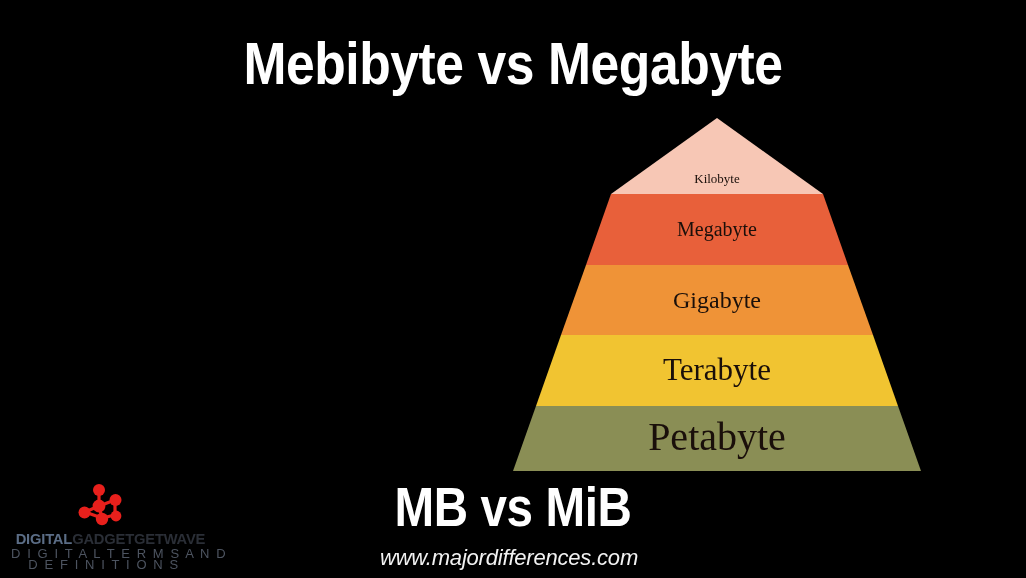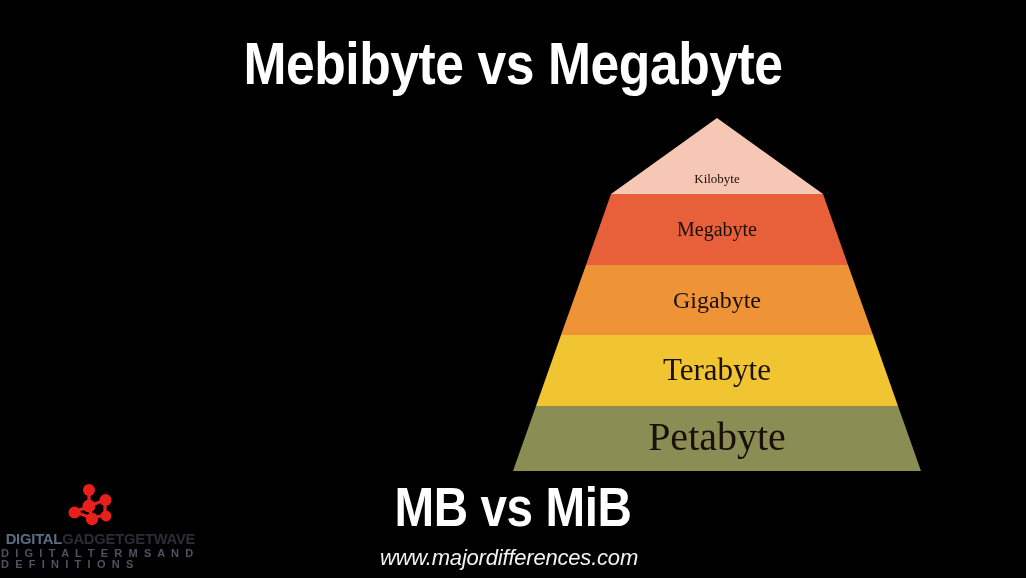--- a/index.html
+++ b/index.html
@@ -80,21 +80,21 @@
     font-size: 22px;
     font-style: italic;
     font-weight: 400;
     letter-spacing: -0.2px;
     white-space: nowrap;
   }
 
   
   #watermark {
     position: absolute;
-    left: 1px;
+    left: 11px;
     top: 482px;
     width: 186px;
     height: 90px;
   }
   #wm-icon {
     position: absolute;
     left: 56px;
     top: 0px;
     width: 64px;
     height: 46px;
@@ -113,24 +113,25 @@
     transform: scaleX(0.95);
     transform-origin: 50% 50%;
   }
   .wm-strong { color: #5b6d86; }
   .wm-dim { color: #2a2e36; }
   #wm-tagline {
     position: absolute;
     left: 0px;
     top: 66px;
     width: 186px;
+    text-align: center;
     color: #4d5460;
     font-family: "Liberation Sans", sans-serif;
-    font-size: 11px;
-    font-weight: 700;
+    font-size: 13px;
+    font-weight: 400;
     letter-spacing: 1.6px;
     line-height: 11px;
     white-space: nowrap;
   }
 </style>
 </head>
 <body>
 
 <div id="canvas">
 

